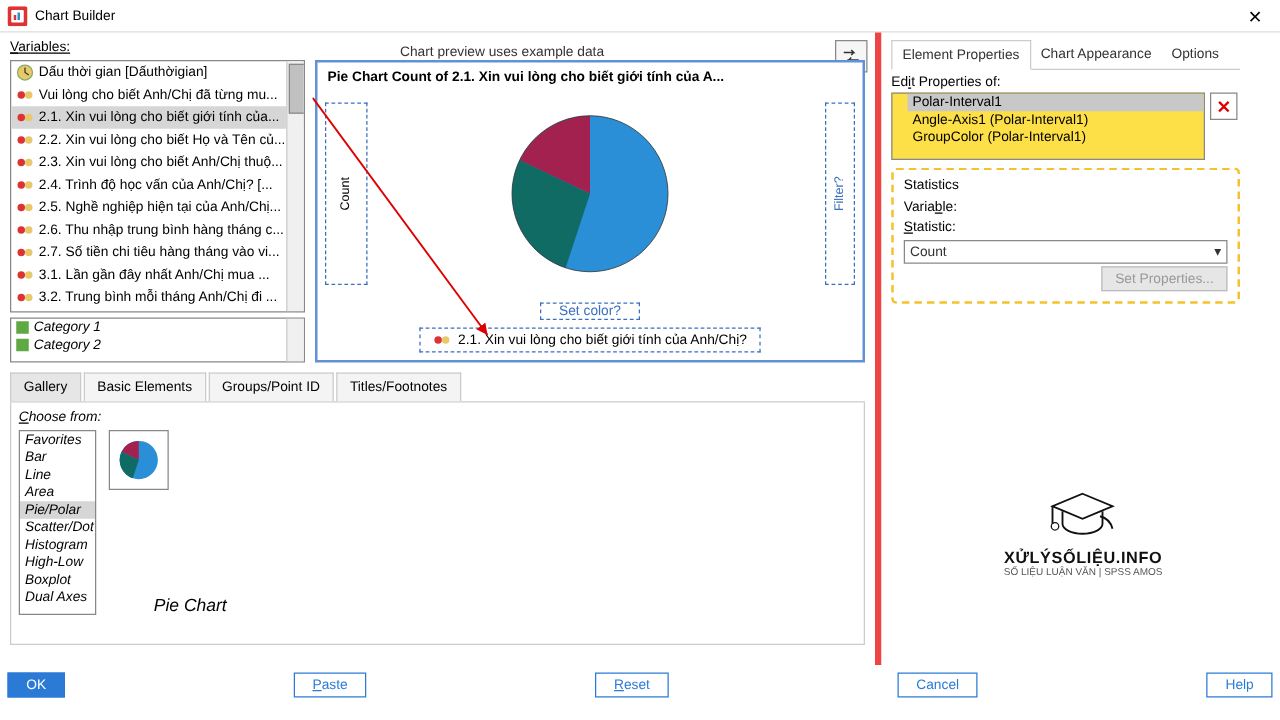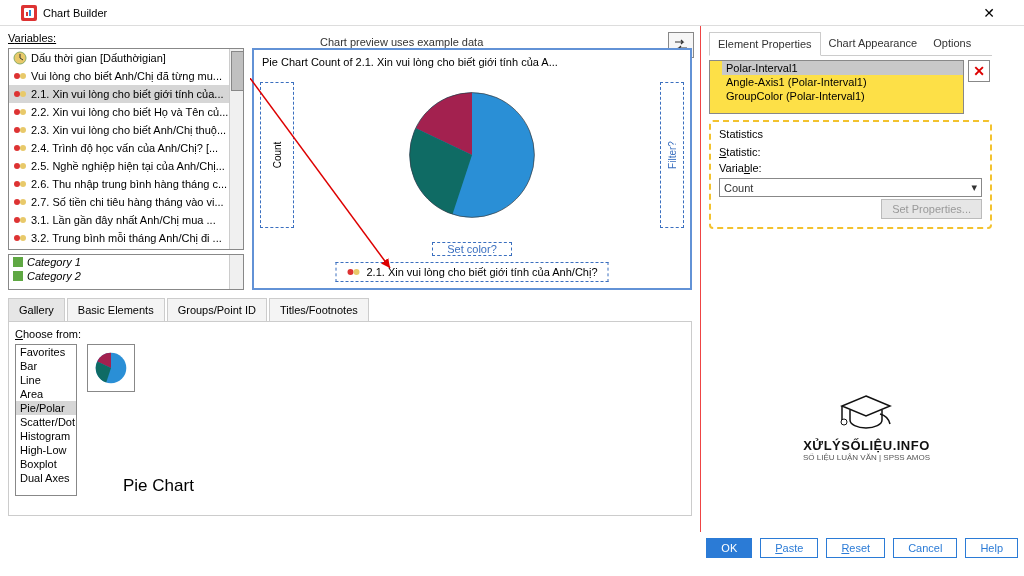--- a/index.html
+++ b/index.html
@@ -1,72 +1,72 @@
 <!DOCTYPE html>
 <html><head>
 <meta charset="utf-8">
 <style>
 * { box-sizing: border-box; margin: 0; padding: 0; font-family: "Segoe UI", Tahoma, sans-serif; font-size: 11px; }
 body { width: 1024px; height: 576px; background: #fff; position: relative; overflow: hidden; }
 
-.titlebar { height: 26px; display: flex; align-items: center; padding: 0 21px; border-bottom: 1px solid #ddd; }
+.titlebar { height: 26px; display: flex; align-items: center; padding: 0 6px; border-bottom: 1px solid #ddd; }
 .titlebar .app-icon { width: 16px; height: 16px; margin-right: 6px; }
 .titlebar .close { margin-left: auto; font-size: 14px; padding: 2px 8px; }
 
 .main { display: flex; height: 506px; }
 .left-col { width: 700px; display: flex; flex-direction: column; padding: 6px 8px 0 8px; }
-.right-col { width: 300px; border-left: 1px solid #ef4444; padding: 6px 8px; position: relative; }
+.right-col { width: 300px; border-left: 5px solid #ef4444; padding: 6px 8px; position: relative; }
 
 .vars-label { text-decoration: underline; display: inline-block; margin-bottom: 4px; }
 .preview-label { position: absolute; left: 320px; top: 36px; color: #333; }
 .swap-btn { position: absolute; left: 668px; top: 32px; width: 26px; height: 26px; border: 1px solid #888; background: #f6f6f6; display: flex; align-items: center; justify-content: center; }
 
 .top-row { display: flex; gap: 8px; height: 242px; }
 .var-panel { width: 236px; display: flex; flex-direction: column; }
 .var-list { flex: 1; border: 1px solid #888; overflow: hidden; background: #fff; position: relative; }
 .var-list .item { padding: 2px 4px; display: flex; align-items: center; gap: 4px; white-space: nowrap; overflow: hidden; }
 .var-list .item.sel { background: #d6d6d6; }
 .var-list .scrollbar { position: absolute; right: 0; top: 0; bottom: 0; width: 14px; background: #f0f0f0; border-left: 1px solid #ccc; }
 .var-list .scrollbar .thumb { position: absolute; left: 1px; right: 1px; top: 2px; height: 40px; background: #c0c0c0; }
 .cat-list { height: 36px; border: 1px solid #888; margin-top: 4px; background: #fff; position: relative; }
 .cat-list .item { padding: 1px 4px; display: flex; align-items: center; gap: 4px; }
 .cat-list .scrollbar { position: absolute; right: 0; top: 0; bottom: 0; width: 14px; background: #f0f0f0; border-left: 1px solid #ccc; }
 
 .green-sq { width: 10px; height: 10px; background: #5fa843; display: inline-block; }
 .var-icon { width: 14px; height: 14px; position: relative; }
 
 .preview-canvas { flex: 1; border: 2px solid #6292d6; background: #fff; position: relative; padding: 4px; }
-.preview-title { font-weight: normal; padding: 2px 4px; }
+.preview-title { font-weight: bold; padding: 2px 4px; }
 .dropzone { border: 1px dashed #3a6fbf; position: absolute; }
 .dz-left { left: 6px; top: 32px; width: 34px; height: 146px; }
 .dz-right { right: 6px; top: 32px; width: 24px; height: 146px; }
 .dz-color { left: 50%; transform: translateX(-50%); bottom: 32px; width: 80px; height: 14px; display: flex; align-items: center; justify-content: center; color: #3a6fbf; font-size: 10px; }
 .dz-legend { left: 50%; transform: translateX(-50%); bottom: 6px; width: 273px; height: 20px; display: flex; align-items: center; justify-content: center; font-size: 10px; gap: 6px; padding: 0 6px; }
 .vtext { writing-mode: vertical-rl; transform: rotate(180deg); font-size: 10px; color: #3a6fbf; text-align: center; }
 .vtext.b { color: #000; }
 
 .pie-wrap { position: absolute; left: 50%; top: 44%; transform: translate(-50%,-50%); width: 130px; height: 130px; }
 
 .arrow { position: absolute; left: 250px; top: 78px; pointer-events: none; }
 
 .gallery-strip { margin-top: 8px; display: flex; border-bottom: 1px solid #ccc; }
 .gallery-strip .tab { padding: 5px 10px; border: 1px solid #ccc; border-bottom: none; background: #f4f4f4; margin-right: 2px; }
 .gallery-strip .tab.active { background: #e6e6e6; }
 
-.gallery-body { border: 1px solid #ccc; border-top: none; padding: 6px; height: 194px; }
+.gallery-body { border: 1px solid #ccc; border-top: none; padding: 6px; height: 194px; font-style: italic; }
 .choose-from { margin-bottom: 4px; }
 .gallery-row { display: flex; gap: 10px; }
 .type-list { width: 62px; border: 1px solid #888; }
 .type-list .t { padding: 1px 4px; }
 .type-list .t.sel { background: #d6d6d6; }
 .thumb-area { display: flex; flex-direction: column; }
 .thumb { width: 48px; height: 48px; border: 1px solid #888; background: #fff; display: flex; align-items: center; justify-content: center; margin-bottom: 84px; }
-.thumb-label { font-size: 17px; padding-left: 36px; }
-
-.btn-row { display: flex; gap: 8px; justify-content: flex-end; padding: 6px; }
+.thumb-label { font-size: 14px; padding-left: 36px; }
+
+.btn-row { display: flex; gap: 8px; justify-content: space-between; padding: 6px; }
 .btn { padding: 3px 14px; border: 1px solid #2b7bd6; background: #fff; color: #2b7bd6; }
 .btn.primary { background: #2b7bd6; color: #fff; }
 
 .prop-tabs { display: flex; border-bottom: 1px solid #ccc; }
 .prop-tabs .pt { padding: 5px 8px; color: #333; }
 .prop-tabs .pt.active { border: 1px solid #ccc; border-bottom: 1px solid #fff; background: #fff; margin-bottom: -1px; }
 .prop-body { padding: 4px 0; }
 .edit-of { margin-bottom: 2px; }
 .edit-list { border: 1px solid #888; height: 54px; background: #fde047; position: relative; overflow: hidden; padding-left: 12px; }
 .edit-list .el { padding: 1px 4px; }
@@ -279,35 +279,36 @@
     </div>
   </div>
 
   <div class="right-col">
     <div class="prop-tabs">
       <div class="pt active">Element Properties</div>
       <div class="pt">Chart Appearance</div>
       <div class="pt">Options</div>
     </div>
     <div class="prop-body">
+      <div class="edit-of">Ed<span class="und">i</span>t Properties of:</div>
       <div class="edit-wrap">
         <div class="edit-list">
           <div class="el sel">Polar-Interval1</div>
           <div class="el">Angle-Axis1 (Polar-Interval1)</div>
           <div class="el">GroupColor (Polar-Interval1)</div>
         </div>
         <div class="delete-btn">✕</div>
       </div>
       <div class="stats-box">
         <div style="margin-bottom:6px">Statistics</div>
         <div class="row">
+            <span>Varia<span class="und">b</span>le:</span>
+          </div>
+        <div class="row">
             <span><span class="und">S</span>tatistic:</span>
-          </div>
-        <div class="row">
-            <span>Varia<span class="und">b</span>le:</span>
           </div>
         <div class="stats-sel">
           <span>Count</span>
           <span>▾</span>
         </div>
         <div style="clear:both"></div>
         <button class="stats-btn">Set Properties...</button>
         <div style="clear:both"></div>
       </div>
     </div>

